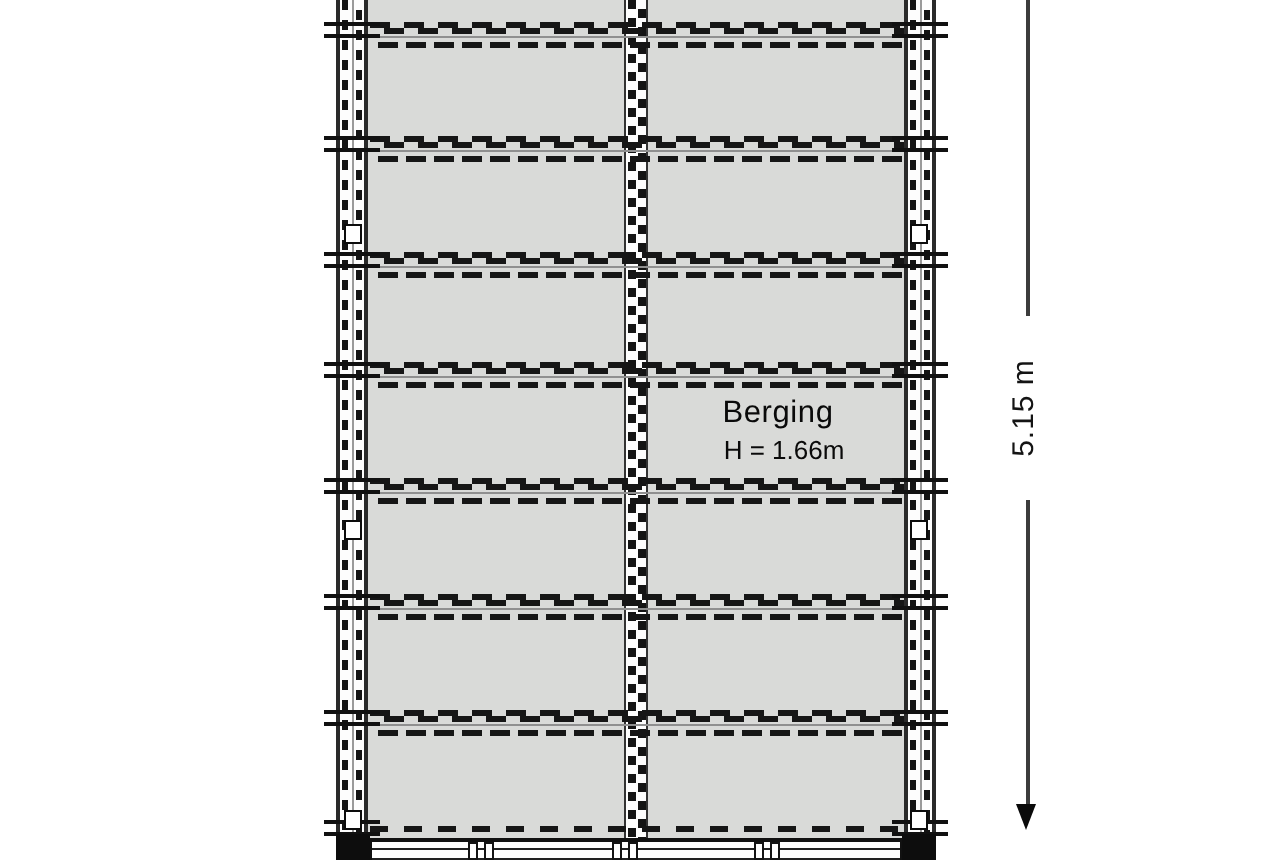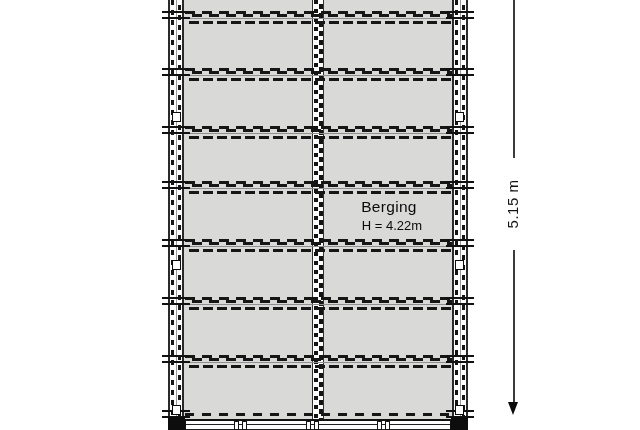--- a/index.html
+++ b/index.html
@@ -128,15 +128,15 @@
   <div class="abs mullion" style="left:314px;"></div>
   <div class="abs mullion" style="left:377px;"></div>
   <div class="abs mullion" style="left:385px;"></div>
 
   <div class="abs dim-line" style="top:0;height:158px;"></div>
   <div class="abs dim-line" style="top:250px;height:154px;"></div>
   <div class="abs dim-arrow"></div>
   <div class="abs dim-label">5.15 m</div>
 
   <div class="abs room-name">Berging</div>
-  <div class="abs room-height">H = 4.22m</div>
+  <div class="abs room-height">H = 1.66m</div>
 
 </div>
 
 </body></html>

